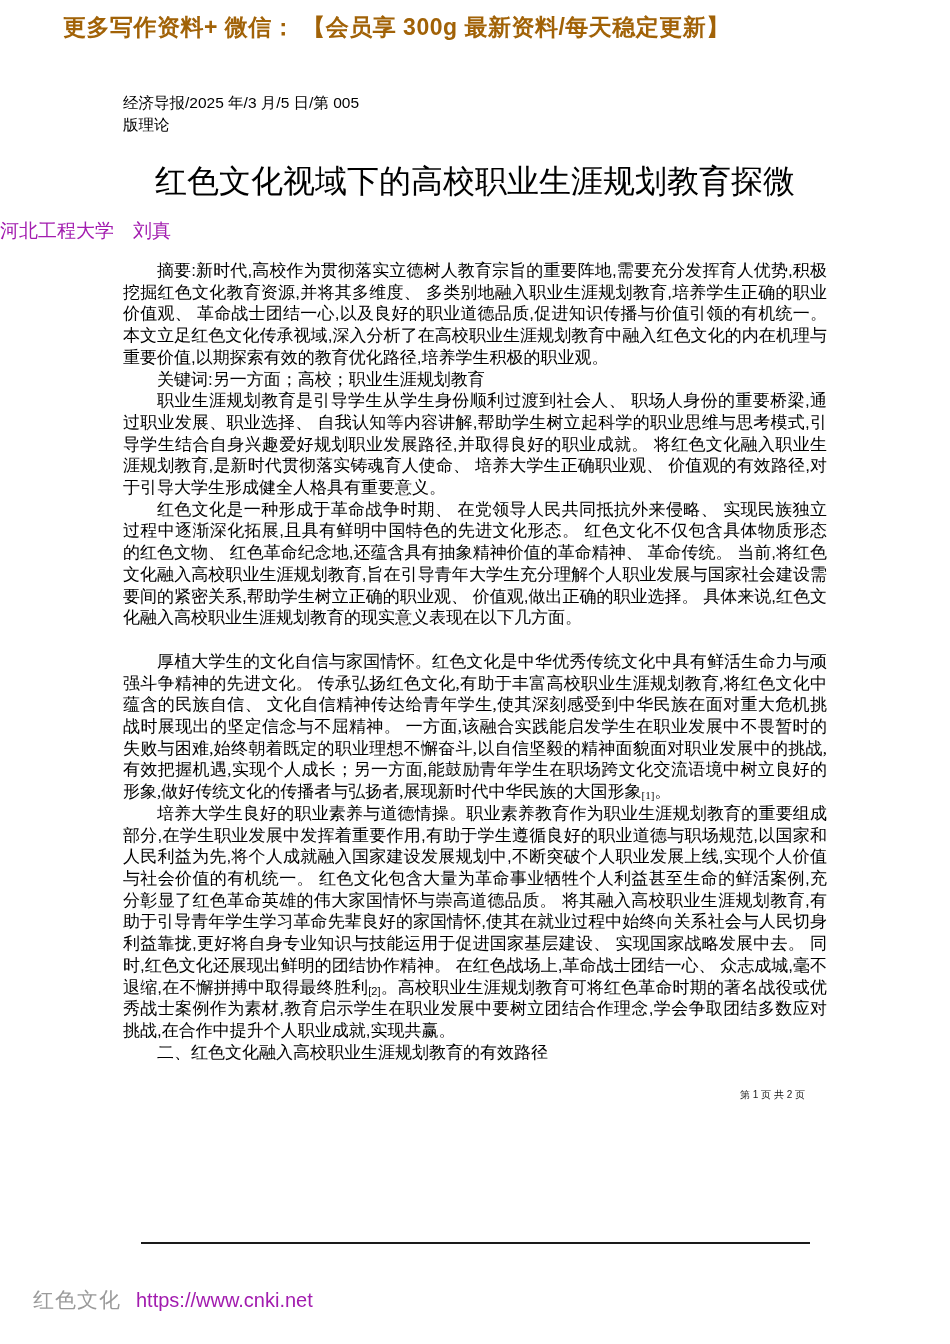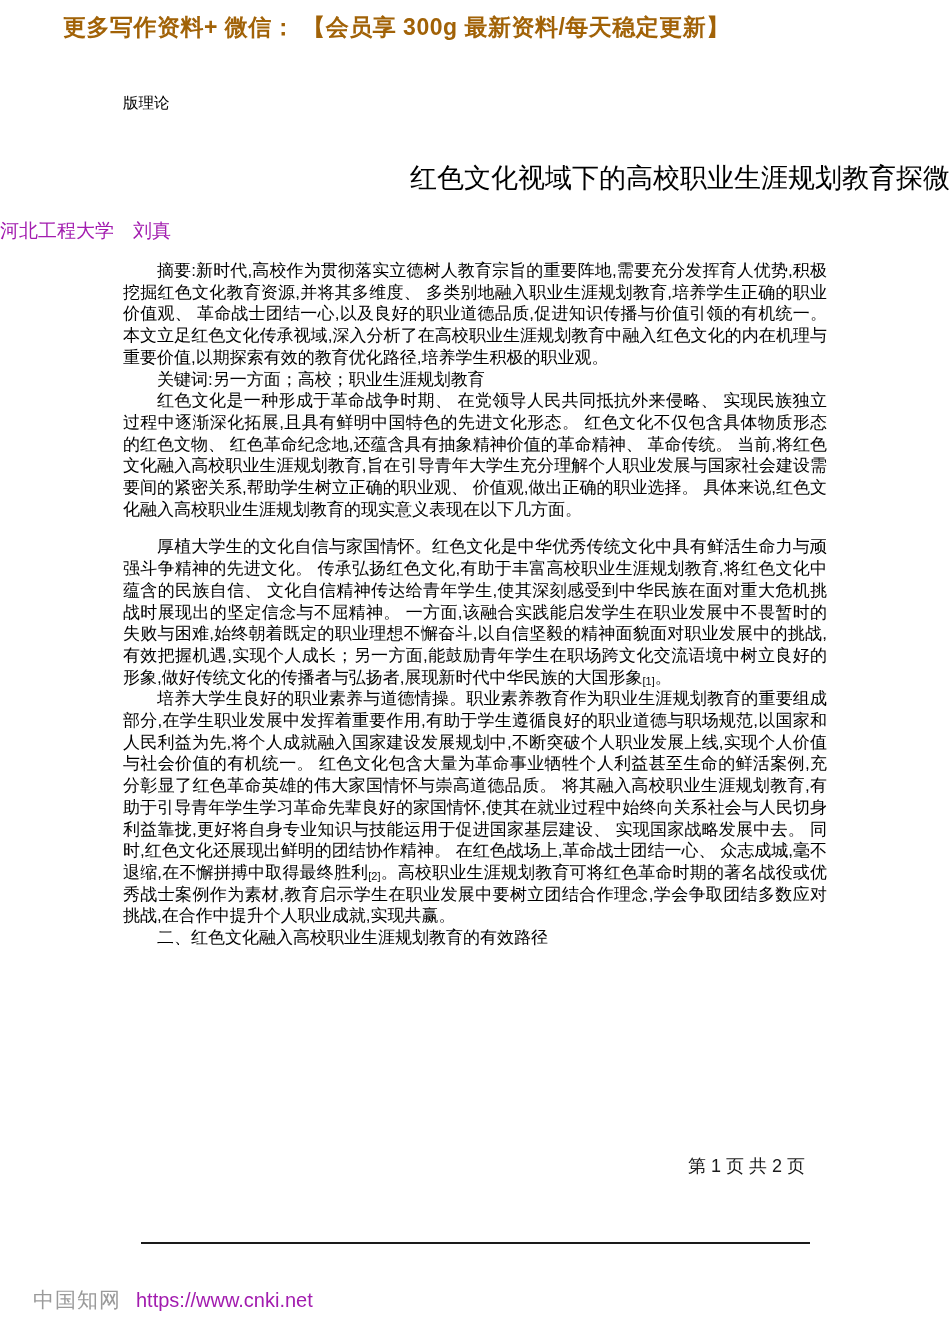--- a/index.html
+++ b/index.html
@@ -28,22 +28,22 @@
     top: 92px;
     font-size: 15.5px;
     line-height: 22px;
     color: #000000;
   }
   .doc-title {
     position: absolute;
     left: 0;
     top: 160px;
     width: 950px;
-    text-align: right;
-    font-size: 27px;
+    text-align: center;
+    font-size: 32px;
     font-weight: 500;
     color: #000000;
   }
   .doc-author {
     position: absolute;
     left: 0;
     top: 218px;
     width: 751px;
     text-align: left;
     font-size: 19px;
@@ -57,32 +57,33 @@
     font-size: 17px;
     line-height: 21.7px;
     text-align: justify;
     color: #000000;
   }
   .doc-body p {
     text-indent: 2em;
     margin: 0;
   }
   .doc-body p.spaced-top {
-    margin-top: 16px;
+    margin-top: 22px;
+    font-family: Liberation Serif, serif;
   }
   .ref-mark {
     font-size: 11px;
     line-height: 0;
     vertical-align: -2px;
   }
   .page-indicator {
     position: absolute;
-    top: 1154px;
+    top: 1088px;
     right: 145px;
-    font-size: 18px;
+    font-size: 10px;
     color: #1a1a1a;
   }
   .bottom-divider {
     position: absolute;
     left: 141px;
     top: 1242px;
     width: 669px;
     height: 2px;
     background: #1a1a1a;
   }
@@ -97,36 +98,38 @@
   }
   .site-watermark .site-name { font-size: 21px; letter-spacing: 1px; }
   .site-watermark .site-url  { font-size: 20px; color: #a21caf; }
 </style>
 </head>
 <body>
 
 <div class="promo-banner">更多写作资料+ 微信： 【会员享 300g 最新资料/每天稳定更新】</div>
 
 <div class="doc-meta">
+  <div>经济导报/2025 年/3 月/5 日/第 005</div>
   <div>版理论</div>
 </div>
 
 <h1 class="doc-title">红色文化视域下的高校职业生涯规划教育探微</h1>
 
 <div class="doc-author">河北工程大学　刘真</div>
 
 <div class="doc-body">
   <p>摘要:新时代,高校作为贯彻落实立德树人教育宗旨的重要阵地,需要充分发挥育人优势,积极挖掘红色文化教育资源,并将其多维度、 多类别地融入职业生涯规划教育,培养学生正确的职业价值观、 革命战士团结一心,以及良好的职业道德品质,促进知识传播与价值引领的有机统一。 本文立足红色文化传承视域,深入分析了在高校职业生涯规划教育中融入红色文化的内在机理与重要价值,以期探索有效的教育优化路径,培养学生积极的职业观。</p>
   <p>关键词:另一方面；高校；职业生涯规划教育</p>
+  <p>职业生涯规划教育是引导学生从学生身份顺利过渡到社会人、 职场人身份的重要桥梁,通过职业发展、职业选择、 自我认知等内容讲解,帮助学生树立起科学的职业思维与思考模式,引导学生结合自身兴趣爱好规划职业发展路径,并取得良好的职业成就。 将红色文化融入职业生涯规划教育,是新时代贯彻落实铸魂育人使命、 培养大学生正确职业观、 价值观的有效路径,对于引导大学生形成健全人格具有重要意义。</p>
   <p>红色文化是一种形成于革命战争时期、 在党领导人民共同抵抗外来侵略、 实现民族独立过程中逐渐深化拓展,且具有鲜明中国特色的先进文化形态。 红色文化不仅包含具体物质形态的红色文物、 红色革命纪念地,还蕴含具有抽象精神价值的革命精神、 革命传统。 当前,将红色文化融入高校职业生涯规划教育,旨在引导青年大学生充分理解个人职业发展与国家社会建设需要间的紧密关系,帮助学生树立正确的职业观、 价值观,做出正确的职业选择。 具体来说,红色文化融入高校职业生涯规划教育的现实意义表现在以下几方面。</p>
   <p class="spaced-top"><span>厚植大学生的文化自信与家国情怀。红色文化是中华优秀传统文化中具有鲜活生命力与顽强斗争精神的先进文化。 传承弘扬红色文化,有助于丰富高校职业生涯规划教育,将红色文化中蕴含的民族自信、 文化自信精神传达给青年学生,使其深刻感受到中华民族在面对重大危机挑战时展现出的坚定信念与不屈精神。 一方面,该融合实践能启发学生在职业发展中不畏暂时的失败与困难,始终朝着既定的职业理想不懈奋斗,以自信坚毅的精神面貌面对职业发展中的挑战,有效把握机遇,实现个人成长；另一方面,能鼓励青年学生在职场跨文化交流语境中树立良好的形象,做好传统文化的传播者与弘扬者,展现新时代中华民族的大国形象</span><sub class="ref-mark">[1]</sub><span>。</span></p>
   <p><span>培养大学生良好的职业素养与道德情操。职业素养教育作为职业生涯规划教育的重要组成部分,在学生职业发展中发挥着重要作用,有助于学生遵循良好的职业道德与职场规范,以国家和人民利益为先,将个人成就融入国家建设发展规划中,不断突破个人职业发展上线,实现个人价值与社会价值的有机统一。 红色文化包含大量为革命事业牺牲个人利益甚至生命的鲜活案例,充分彰显了红色革命英雄的伟大家国情怀与崇高道德品质。 将其融入高校职业生涯规划教育,有助于引导青年学生学习革命先辈良好的家国情怀,使其在就业过程中始终向关系社会与人民切身利益靠拢,更好将自身专业知识与技能运用于促进国家基层建设、 实现国家战略发展中去。 同时,红色文化还展现出鲜明的团结协作精神。 在红色战场上,革命战士团结一心、 众志成城,毫不退缩,在不懈拼搏中取得最终胜利</span><sub class="ref-mark">[2]</sub><span>。高校职业生涯规划教育可将红色革命时期的著名战役或优秀战士案例作为素材,教育启示学生在职业发展中要树立团结合作理念,学会争取团结多数应对挑战,在合作中提升个人职业成就,实现共赢。</span></p>
   <p>二、红色文化融入高校职业生涯规划教育的有效路径</p>
 </div>
 
 <div class="page-indicator">第 1 页 共 2 页</div>
 
 <div class="bottom-divider"></div>
 
 <div class="site-watermark">
-  <span class="site-name">中国知网</span>
+  <span class="site-name">红色文化</span>
   <span class="site-url">https://www.cnki.net</span>
 </div>
 
 </body></html>

